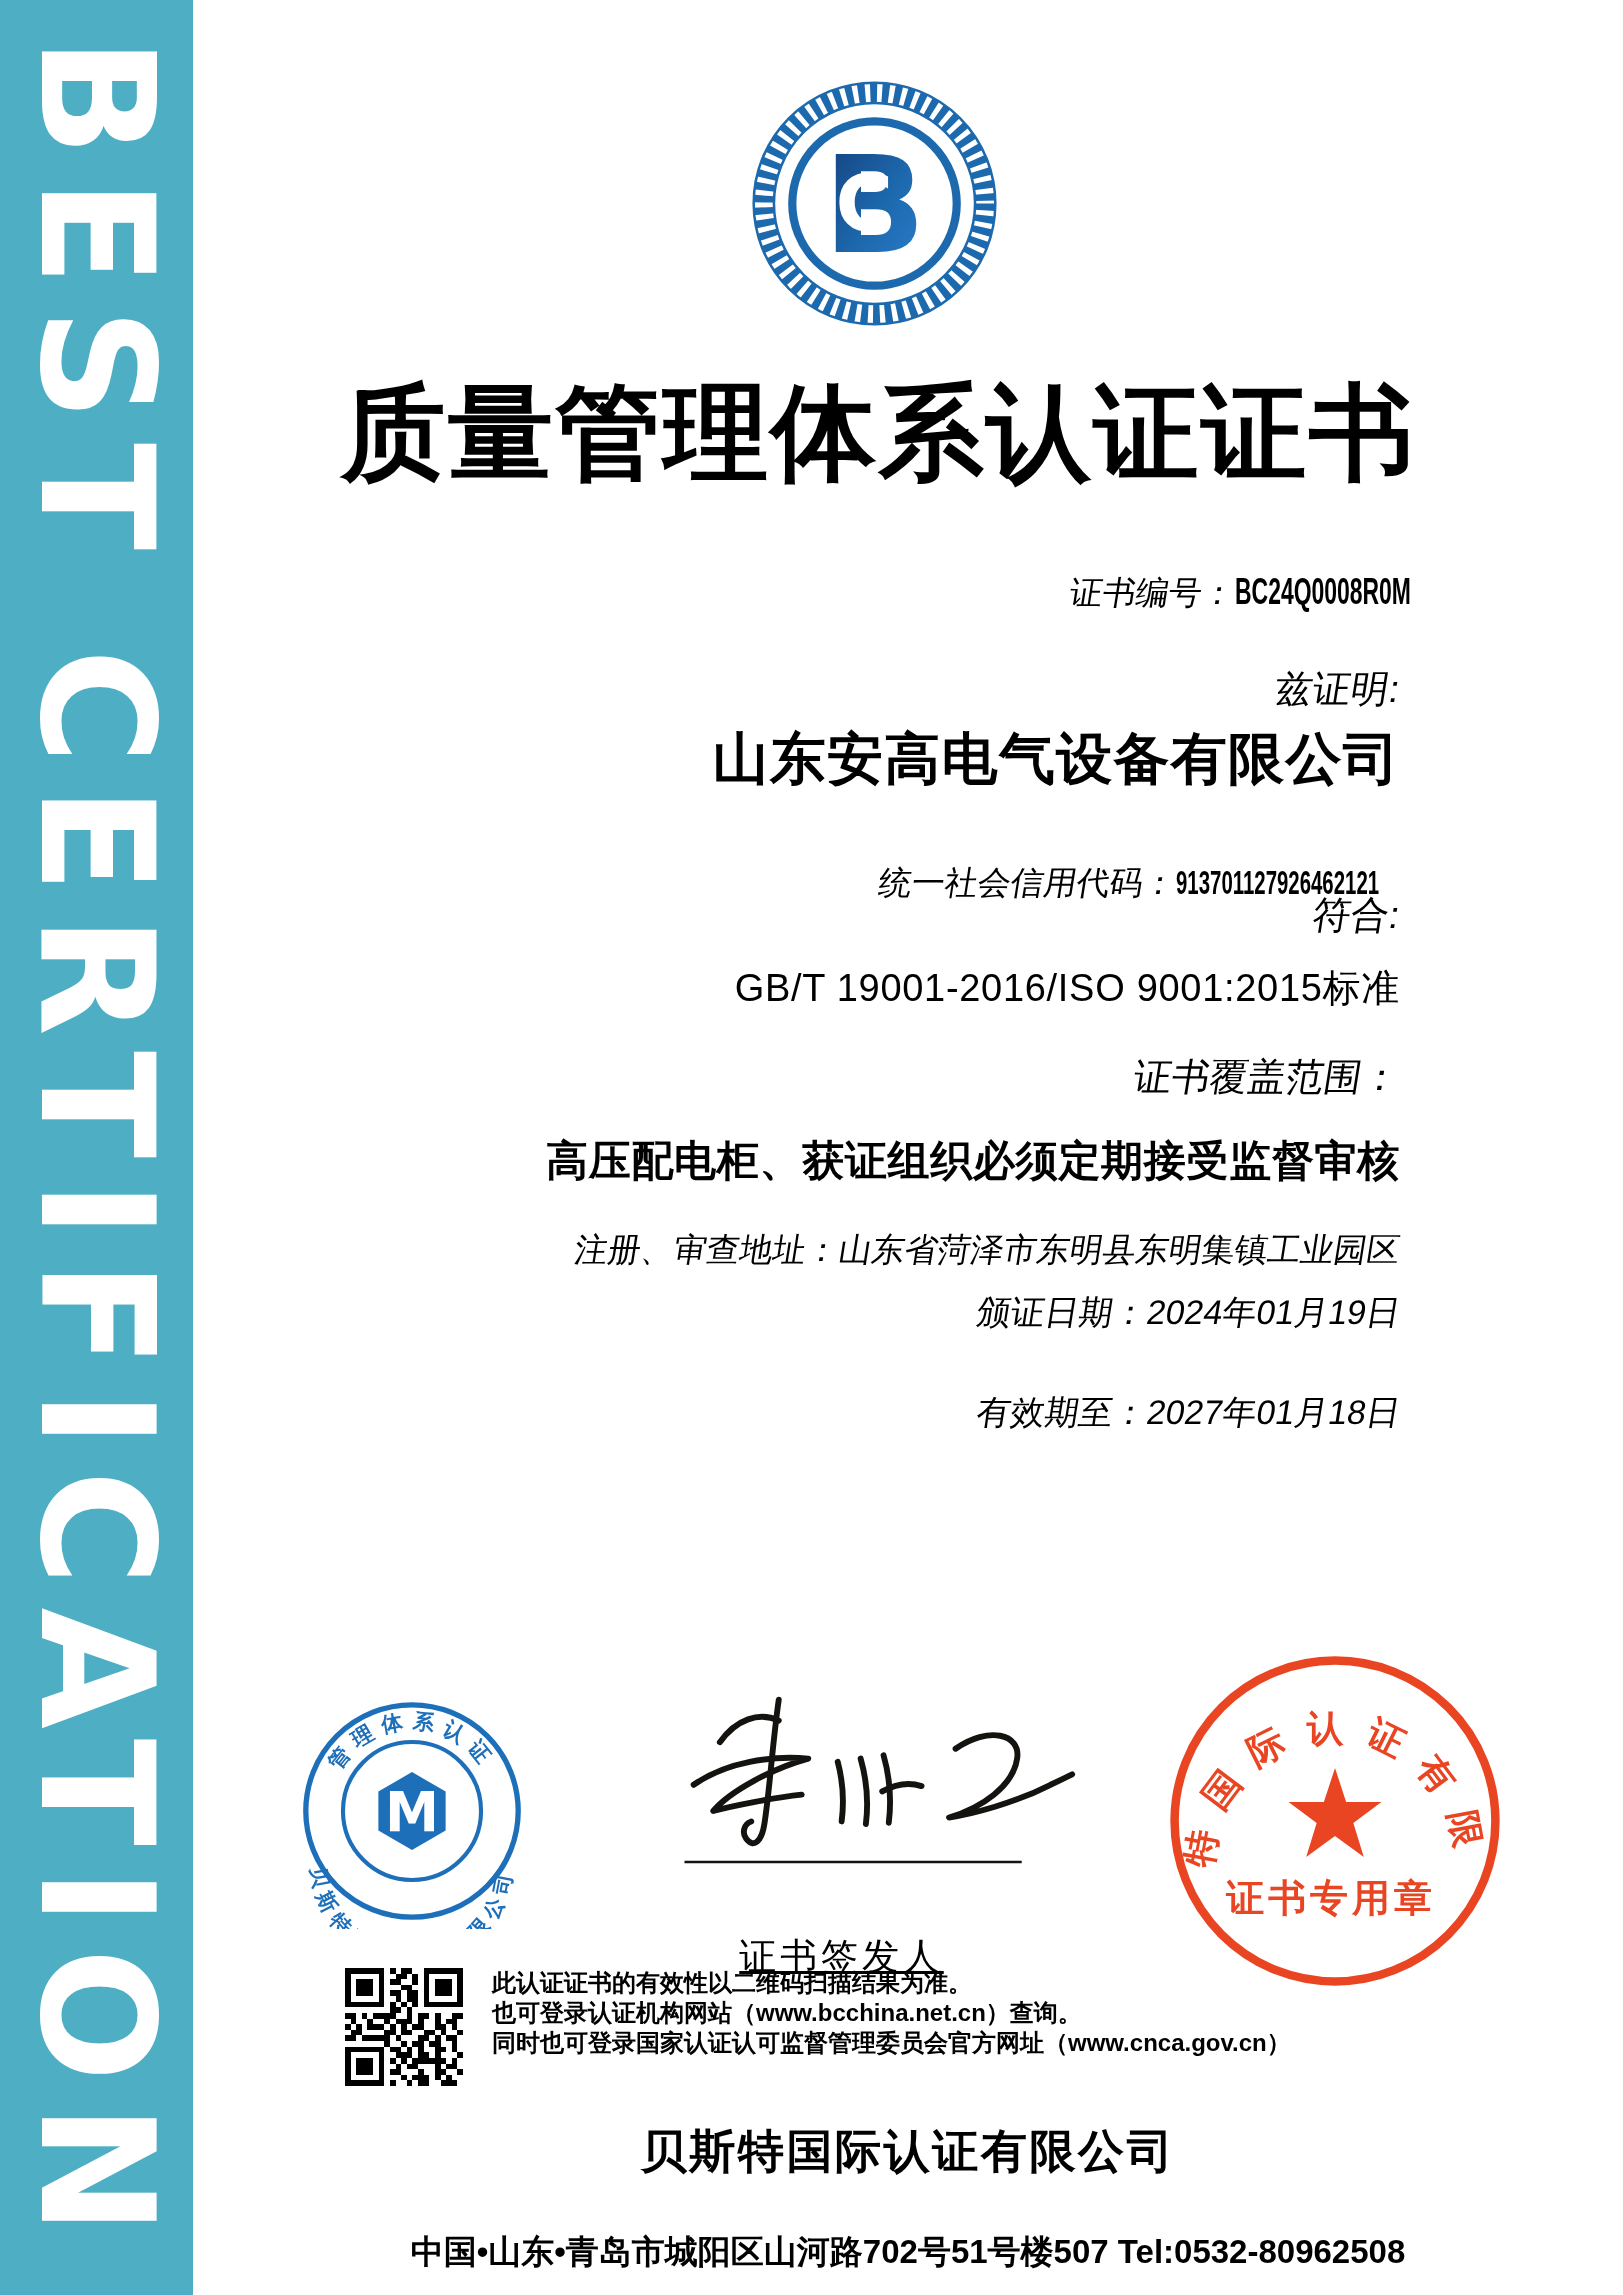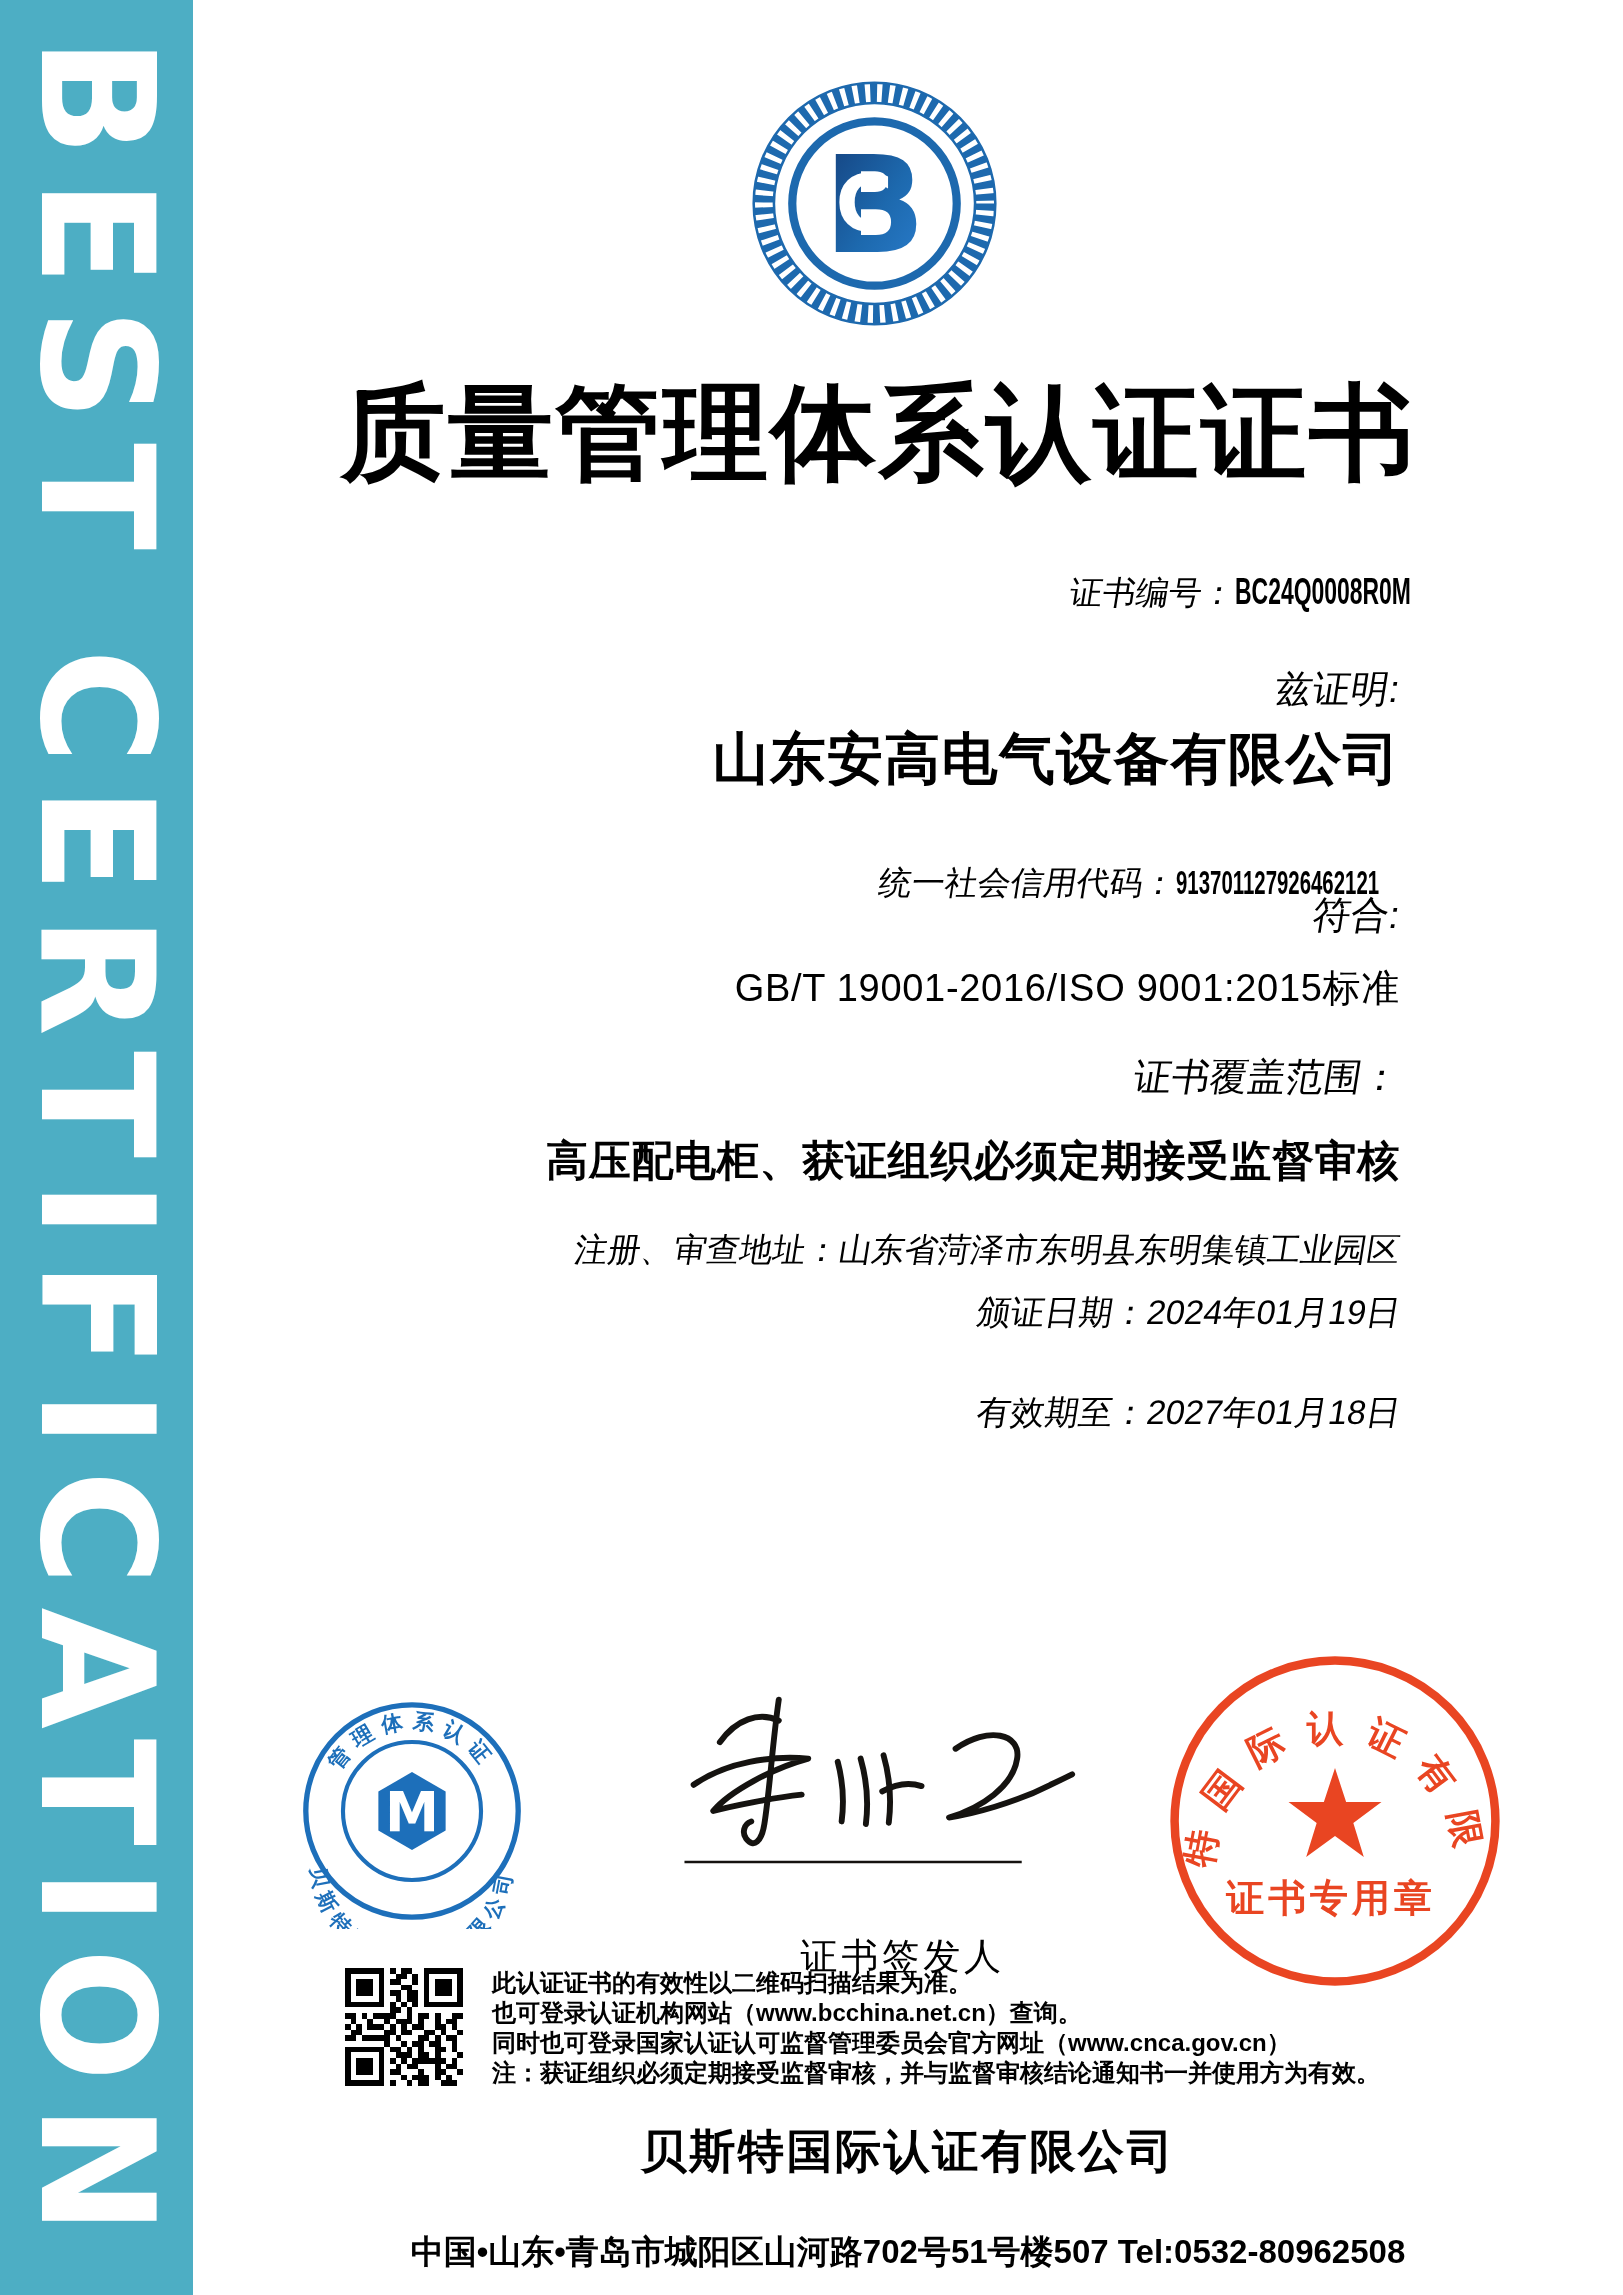--- a/index.html
+++ b/index.html
@@ -43,22 +43,22 @@
   .conform{top:890px;font-size:38px;}
   .standard{top:963px;font-size:38px;font-weight:normal;letter-spacing:0.7px;}
   .scope-label{top:1052px;font-size:38px;}
   .scope{top:1133px;font-size:42px;font-weight:bold;letter-spacing:0.7px;}
   .address{top:1228px;font-size:33px;}
   .date1{top:1290px;font-size:34px;}
   .date2{top:1390px;font-size:34px;}
   
   .seal-blue{position:absolute;left:294px;top:1693px;width:236px;height:236px;}
   .signature{position:absolute;left:674px;top:1693px;width:406px;height:177px;}
-  .signer-label{position:absolute;left:678px;top:1932px;width:327px;text-align:right;
-                font-size:37px;letter-spacing:3.9px;}
+  .signer-label{position:absolute;left:678px;top:1932px;width:327px;text-align:center;
+                font-size:37px;letter-spacing:3.9px;text-decoration:underline;}
   .stamp-red{position:absolute;left:1170px;top:1656px;width:330px;height:330px;opacity:.96;}
   
   .qr{position:absolute;left:345px;top:1968px;width:118px;height:118px;
       display:grid;grid-template-columns:repeat(21,1fr);grid-template-rows:repeat(21,1fr);
       background:#fff;}
   .qr div.on{background:#000;}
   .notes{position:absolute;left:492px;top:1968px;font-size:24px;font-weight:bold;
          line-height:30px;white-space:nowrap;}
   
   .footer-company{position:absolute;left:193px;right:0;top:2121px;text-align:center;
@@ -617,18 +617,17 @@
     <div class="on"></div>
     <div class="on"></div>
     <div class="on"></div>
     <div></div>
   </div>
 
 <div class="notes">
   <div>此认证证书的有效性以二维码扫描结果为准。</div>
   <div>也可登录认证机构网站（www.bcchina.net.cn）查询。</div>
   <div>同时也可登录国家认证认可监督管理委员会官方网址（www.cnca.gov.cn）</div>
-  <div>注：获证组织必须定期接受监督审核，并与监督审核结论通知书一并使用方为有效。</div>
 </div>
 
 <div class="footer-company">贝斯特国际认证有限公司</div>
 <div class="footer-address">中国•山东•青岛市城阳区山河路702号51号楼507  Tel:0532-80962508</div>
 
 
 </body></html>

